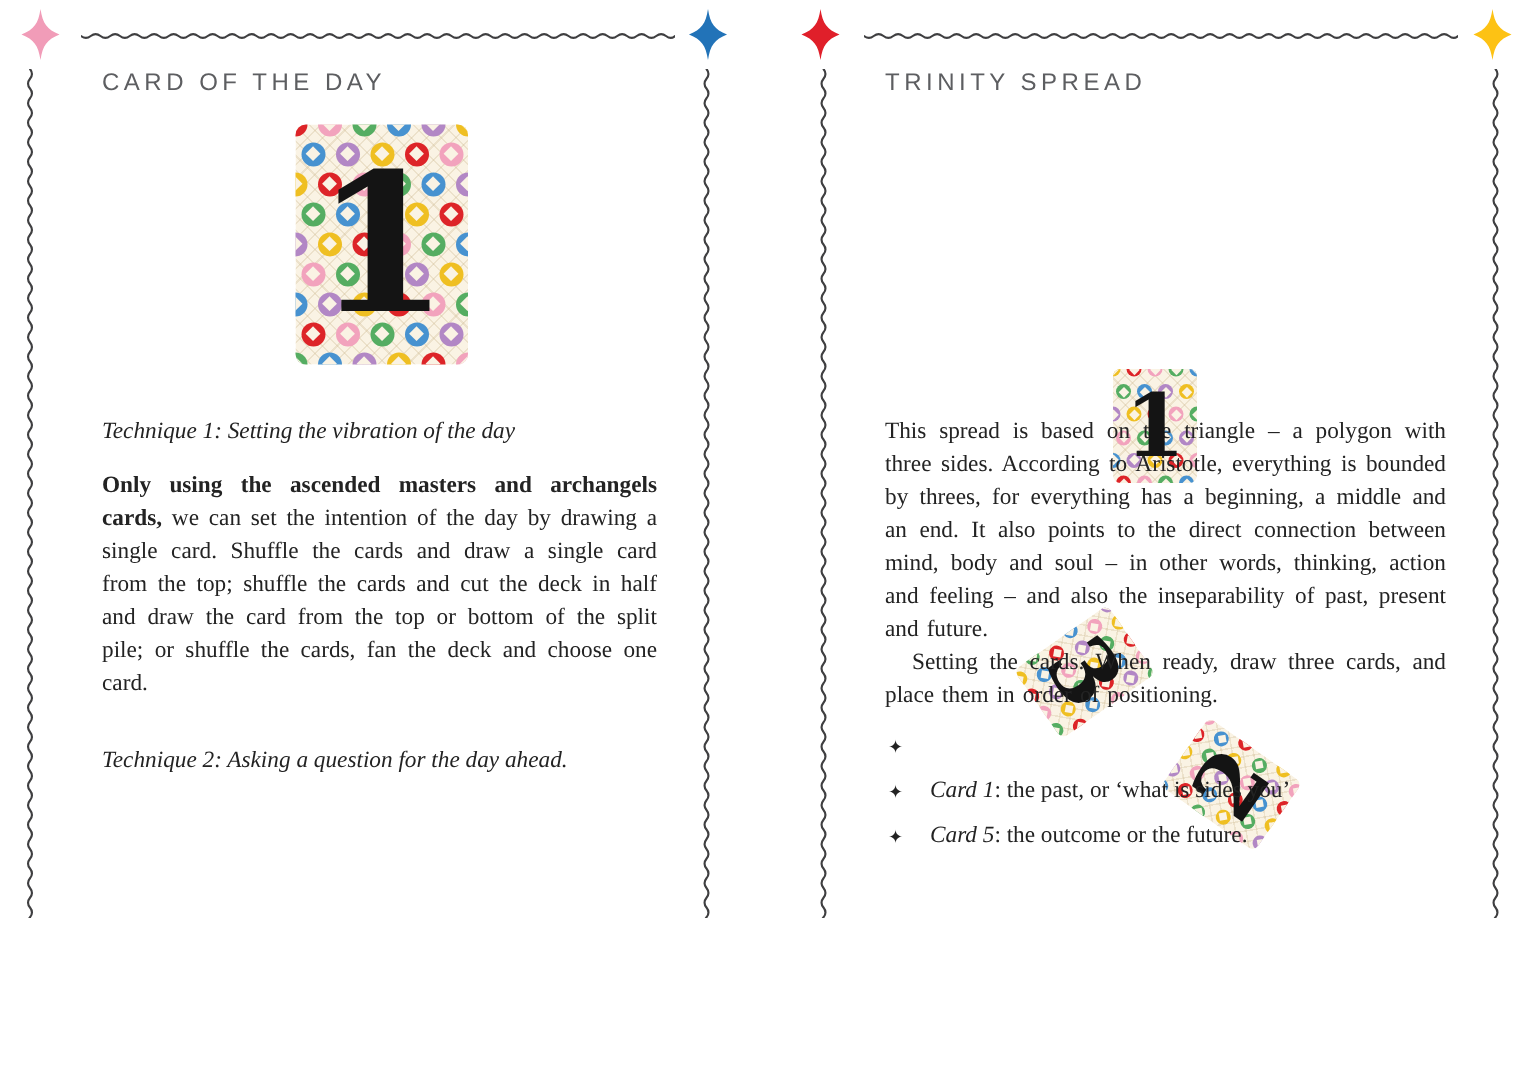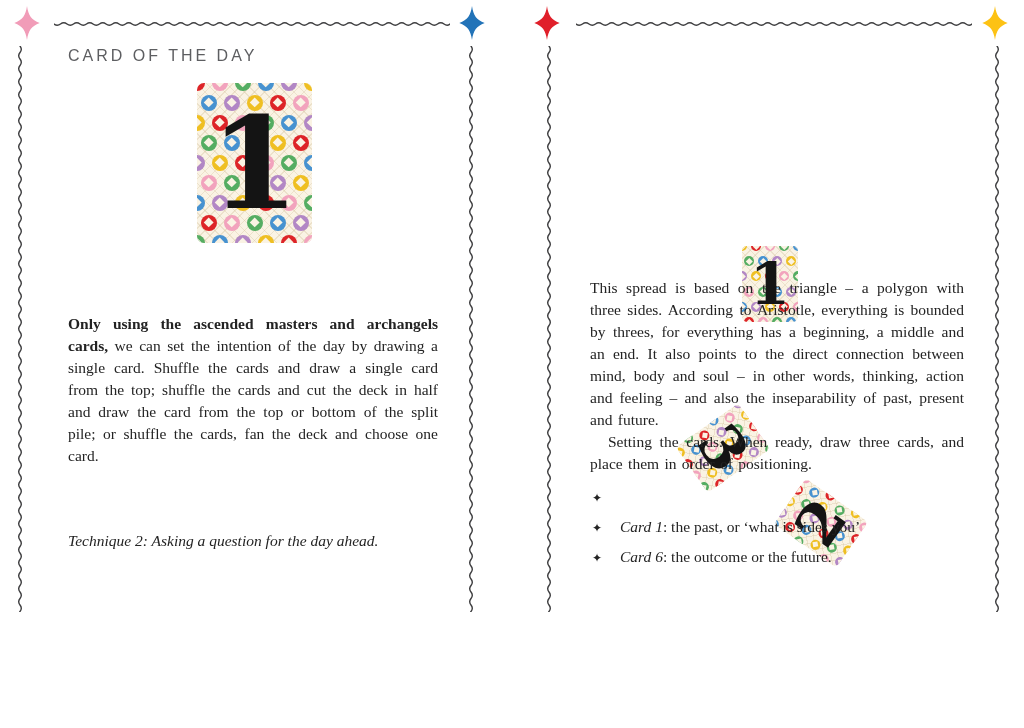--- a/index.html
+++ b/index.html
@@ -119,24 +119,25 @@
         <i class="pdot" style="height: 16px; width: 16px; left: 72.5px; top: 132px; color: rgb(71, 146, 208);"></i>
         <i class="pdot" style="height: 16px; width: 16px; left: 95.5px; top: 132px; color: rgb(178, 135, 197);"></i>
         <i class="pdot" style="height: 16px; width: 16px; left: -8px; top: 152px; color: rgb(85, 173, 98);"></i>
         <i class="pdot" style="height: 16px; width: 16px; left: 15px; top: 152px; color: rgb(71, 146, 208);"></i>
         <i class="pdot" style="height: 16px; width: 16px; left: 38px; top: 152px; color: rgb(178, 135, 197);"></i>
         <i class="pdot" style="height: 16px; width: 16px; left: 61px; top: 152px; color: rgb(239, 191, 34);"></i>
         <i class="pdot" style="height: 16px; width: 16px; left: 84px; top: 152px; color: rgb(221, 36, 40);"></i>
         <i class="pdot" style="height: 16px; width: 16px; left: 107px; top: 152px; color: rgb(242, 163, 189);"></i>
       </div>
 
+    <p class="tech abs" style="left:68px;top:277px;width:370px;">Technique 1: Setting the vibration of the day</p>
 
     <p class="para abs" style="left:68px;top:313px;width:370px;"><b>Only using the ascended masters and archangels cards,</b> <span>we can set the intention of the day by drawing a single card. Shuffle the cards and draw a single card from the top; shuffle the cards and cut the deck in half and draw the card from the top or bottom of the split pile; or shuffle the cards, fan the deck and choose one card.</span></p>
 
-    <p class="tech abs" style="left:68px;top:496px;width:370px;margin-top:34px;">Technique 2: Asking a question for the day ahead.</p>
+    <p class="tech abs" style="left:68px;top:496px;width:370px;">Technique 2: Asking a question for the day ahead.</p>
 
 
     <svg class="sparkle abs" style="left: 13px; top: 672px; color: rgb(224, 31, 42);" width="28" height="34" viewBox="0 0 24 30">
       <path d="M12 0 C13.3 8.6 15.8 12 23.2 15 C15.8 18 13.3 21.4 12 30 C10.7 21.4 8.2 18 0.8 15 C8.2 12 10.7 8.6 12 0 Z"></path>
     </svg>
     <svg class="wave abs" style="left: 54px; top: 684px; color: rgb(63, 63, 65);" width="168" height="12">
         <path d="M 0 6 Q 3.25 8.6 6.5 6 Q 9.75 3.4 13 6 Q 16.25 8.6 19.5 6 Q 22.75 3.4 26 6 Q 29.25 8.6 32.5 6 Q 35.75 3.4 39 6 Q 42.25 8.6 45.5 6 Q 48.75 3.4 52 6 Q 55.25 8.6 58.5 6 Q 61.75 3.4 65 6 Q 68.25 8.6 71.5 6 Q 74.75 3.4 78 6 Q 81.25 8.6 84.5 6 Q 87.75 3.4 91 6 Q 94.25 8.6 97.5 6 Q 100.75 3.4 104 6 Q 107.25 8.6 110.5 6 Q 113.75 3.4 117 6 Q 120.25 8.6 123.5 6 Q 126.75 3.4 130 6 Q 133.25 8.6 136.5 6 Q 139.75 3.4 143 6 Q 146.25 8.6 149.5 6 Q 152.75 3.4 156 6 Q 159.25 8.6 162.5 6 Q 165.75 3.4 168 6"></path>
       </svg>
     <div class="page-num abs" style="left:228px;top:681px;width:44px;">10</div>
     <svg class="wave abs" style="left: 280px; top: 684px; color: rgb(63, 63, 65);" width="172" height="12">
@@ -159,20 +160,21 @@
       <path d="M12 0 C13.3 8.6 15.8 12 23.2 15 C15.8 18 13.3 21.4 12 30 C10.7 21.4 8.2 18 0.8 15 C8.2 12 10.7 8.6 12 0 Z"></path>
     </svg>
 
     <svg class="wave abs" style="left: 544px; top: 46px; color: rgb(63, 63, 65);" width="10" height="622">
         <path d="M 5 0 Q 7.6 3.25 5 6.5 Q 2.4 9.75 5 13 Q 7.6 16.25 5 19.5 Q 2.4 22.75 5 26 Q 7.6 29.25 5 32.5 Q 2.4 35.75 5 39 Q 7.6 42.25 5 45.5 Q 2.4 48.75 5 52 Q 7.6 55.25 5 58.5 Q 2.4 61.75 5 65 Q 7.6 68.25 5 71.5 Q 2.4 74.75 5 78 Q 7.6 81.25 5 84.5 Q 2.4 87.75 5 91 Q 7.6 94.25 5 97.5 Q 2.4 100.75 5 104 Q 7.6 107.25 5 110.5 Q 2.4 113.75 5 117 Q 7.6 120.25 5 123.5 Q 2.4 126.75 5 130 Q 7.6 133.25 5 136.5 Q 2.4 139.75 5 143 Q 7.6 146.25 5 149.5 Q 2.4 152.75 5 156 Q 7.6 159.25 5 162.5 Q 2.4 165.75 5 169 Q 7.6 172.25 5 175.5 Q 2.4 178.75 5 182 Q 7.6 185.25 5 188.5 Q 2.4 191.75 5 195 Q 7.6 198.25 5 201.5 Q 2.4 204.75 5 208 Q 7.6 211.25 5 214.5 Q 2.4 217.75 5 221 Q 7.6 224.25 5 227.5 Q 2.4 230.75 5 234 Q 7.6 237.25 5 240.5 Q 2.4 243.75 5 247 Q 7.6 250.25 5 253.5 Q 2.4 256.75 5 260 Q 7.6 263.25 5 266.5 Q 2.4 269.75 5 273 Q 7.6 276.25 5 279.5 Q 2.4 282.75 5 286 Q 7.6 289.25 5 292.5 Q 2.4 295.75 5 299 Q 7.6 302.25 5 305.5 Q 2.4 308.75 5 312 Q 7.6 315.25 5 318.5 Q 2.4 321.75 5 325 Q 7.6 328.25 5 331.5 Q 2.4 334.75 5 338 Q 7.6 341.25 5 344.5 Q 2.4 347.75 5 351 Q 7.6 354.25 5 357.5 Q 2.4 360.75 5 364 Q 7.6 367.25 5 370.5 Q 2.4 373.75 5 377 Q 7.6 380.25 5 383.5 Q 2.4 386.75 5 390 Q 7.6 393.25 5 396.5 Q 2.4 399.75 5 403 Q 7.6 406.25 5 409.5 Q 2.4 412.75 5 416 Q 7.6 419.25 5 422.5 Q 2.4 425.75 5 429 Q 7.6 432.25 5 435.5 Q 2.4 438.75 5 442 Q 7.6 445.25 5 448.5 Q 2.4 451.75 5 455 Q 7.6 458.25 5 461.5 Q 2.4 464.75 5 468 Q 7.6 471.25 5 474.5 Q 2.4 477.75 5 481 Q 7.6 484.25 5 487.5 Q 2.4 490.75 5 494 Q 7.6 497.25 5 500.5 Q 2.4 503.75 5 507 Q 7.6 510.25 5 513.5 Q 2.4 516.75 5 520 Q 7.6 523.25 5 526.5 Q 2.4 529.75 5 533 Q 7.6 536.25 5 539.5 Q 2.4 542.75 5 546 Q 7.6 549.25 5 552.5 Q 2.4 555.75 5 559 Q 7.6 562.25 5 565.5 Q 2.4 568.75 5 572 Q 7.6 575.25 5 578.5 Q 2.4 581.75 5 585 Q 7.6 588.25 5 591.5 Q 2.4 594.75 5 598 Q 7.6 601.25 5 604.5 Q 2.4 607.75 5 611 Q 7.6 614.25 5 617.5 Q 2.4 620.75 5 622"></path>
       </svg>
     <svg class="wave abs" style="left: 992px; top: 46px; color: rgb(63, 63, 65);" width="10" height="622">
         <path d="M 5 0 Q 7.6 3.25 5 6.5 Q 2.4 9.75 5 13 Q 7.6 16.25 5 19.5 Q 2.4 22.75 5 26 Q 7.6 29.25 5 32.5 Q 2.4 35.75 5 39 Q 7.6 42.25 5 45.5 Q 2.4 48.75 5 52 Q 7.6 55.25 5 58.5 Q 2.4 61.75 5 65 Q 7.6 68.25 5 71.5 Q 2.4 74.75 5 78 Q 7.6 81.25 5 84.5 Q 2.4 87.75 5 91 Q 7.6 94.25 5 97.5 Q 2.4 100.75 5 104 Q 7.6 107.25 5 110.5 Q 2.4 113.75 5 117 Q 7.6 120.25 5 123.5 Q 2.4 126.75 5 130 Q 7.6 133.25 5 136.5 Q 2.4 139.75 5 143 Q 7.6 146.25 5 149.5 Q 2.4 152.75 5 156 Q 7.6 159.25 5 162.5 Q 2.4 165.75 5 169 Q 7.6 172.25 5 175.5 Q 2.4 178.75 5 182 Q 7.6 185.25 5 188.5 Q 2.4 191.75 5 195 Q 7.6 198.25 5 201.5 Q 2.4 204.75 5 208 Q 7.6 211.25 5 214.5 Q 2.4 217.75 5 221 Q 7.6 224.25 5 227.5 Q 2.4 230.75 5 234 Q 7.6 237.25 5 240.5 Q 2.4 243.75 5 247 Q 7.6 250.25 5 253.5 Q 2.4 256.75 5 260 Q 7.6 263.25 5 266.5 Q 2.4 269.75 5 273 Q 7.6 276.25 5 279.5 Q 2.4 282.75 5 286 Q 7.6 289.25 5 292.5 Q 2.4 295.75 5 299 Q 7.6 302.25 5 305.5 Q 2.4 308.75 5 312 Q 7.6 315.25 5 318.5 Q 2.4 321.75 5 325 Q 7.6 328.25 5 331.5 Q 2.4 334.75 5 338 Q 7.6 341.25 5 344.5 Q 2.4 347.75 5 351 Q 7.6 354.25 5 357.5 Q 2.4 360.75 5 364 Q 7.6 367.25 5 370.5 Q 2.4 373.75 5 377 Q 7.6 380.25 5 383.5 Q 2.4 386.75 5 390 Q 7.6 393.25 5 396.5 Q 2.4 399.75 5 403 Q 7.6 406.25 5 409.5 Q 2.4 412.75 5 416 Q 7.6 419.25 5 422.5 Q 2.4 425.75 5 429 Q 7.6 432.25 5 435.5 Q 2.4 438.75 5 442 Q 7.6 445.25 5 448.5 Q 2.4 451.75 5 455 Q 7.6 458.25 5 461.5 Q 2.4 464.75 5 468 Q 7.6 471.25 5 474.5 Q 2.4 477.75 5 481 Q 7.6 484.25 5 487.5 Q 2.4 490.75 5 494 Q 7.6 497.25 5 500.5 Q 2.4 503.75 5 507 Q 7.6 510.25 5 513.5 Q 2.4 516.75 5 520 Q 7.6 523.25 5 526.5 Q 2.4 529.75 5 533 Q 7.6 536.25 5 539.5 Q 2.4 542.75 5 546 Q 7.6 549.25 5 552.5 Q 2.4 555.75 5 559 Q 7.6 562.25 5 565.5 Q 2.4 568.75 5 572 Q 7.6 575.25 5 578.5 Q 2.4 581.75 5 585 Q 7.6 588.25 5 591.5 Q 2.4 594.75 5 598 Q 7.6 601.25 5 604.5 Q 2.4 607.75 5 611 Q 7.6 614.25 5 617.5 Q 2.4 620.75 5 622"></path>
       </svg>
 
+    <h2 class="page-title abs" style="left:590px;top:47px;">TRINITY SPREAD</h2>
 
     <div class="card card-small abs" style="left: 742px; top: 86px; --cardbg: #faf3e4;">
       <div class="card-num">1</div>
     <i class="pdot" style="height: 10px; width: 10px; left: -5px; top: -5px; color: rgb(239, 191, 34);"></i>
         <i class="pdot" style="height: 10px; width: 10px; left: 9px; top: -5px; color: rgb(221, 36, 40);"></i>
         <i class="pdot" style="height: 10px; width: 10px; left: 23px; top: -5px; color: rgb(242, 163, 189);"></i>
         <i class="pdot" style="height: 10px; width: 10px; left: 37px; top: -5px; color: rgb(85, 173, 98);"></i>
         <i class="pdot" style="height: 10px; width: 10px; left: 51px; top: -5px; color: rgb(71, 146, 208);"></i>
         <i class="pdot" style="height: 10px; width: 10px; left: 2px; top: 10.2px; color: rgb(85, 173, 98);"></i>
         <i class="pdot" style="height: 10px; width: 10px; left: 16px; top: 10.2px; color: rgb(71, 146, 208);"></i>
@@ -272,21 +274,21 @@
     <div class="abs" style="left:592px;top:486px;width:376px;">
       <div class="bullet-row">
           <span class="bullet-star">✦</span>
         </div>
       <div class="bullet-row">
           <span class="bullet-star">✦</span>
           <span class="bullet-text"><i>Card 1</i><span>: the past, or ‘what is sides you’</span></span>
         </div>
       <div class="bullet-row">
           <span class="bullet-star">✦</span>
-          <span class="bullet-text"><i>Card 6</i><span>: the outcome or the future.</span></span>
+          <span class="bullet-text"><i>Card 5</i><span>: the outcome or the future.</span></span>
         </div>
     </div>
 
     <svg class="sparkle abs" style="left: 533px; top: 672px; color: rgb(245, 144, 173);" width="28" height="34" viewBox="0 0 24 30">
       <path d="M12 0 C13.3 8.6 15.8 12 23.2 15 C15.8 18 13.3 21.4 12 30 C10.7 21.4 8.2 18 0.8 15 C8.2 12 10.7 8.6 12 0 Z"></path>
     </svg>
     <svg class="wave abs" style="left: 576px; top: 684px; color: rgb(63, 63, 65);" width="168" height="12">
         <path d="M 0 6 Q 3.25 8.6 6.5 6 Q 9.75 3.4 13 6 Q 16.25 8.6 19.5 6 Q 22.75 3.4 26 6 Q 29.25 8.6 32.5 6 Q 35.75 3.4 39 6 Q 42.25 8.6 45.5 6 Q 48.75 3.4 52 6 Q 55.25 8.6 58.5 6 Q 61.75 3.4 65 6 Q 68.25 8.6 71.5 6 Q 74.75 3.4 78 6 Q 81.25 8.6 84.5 6 Q 87.75 3.4 91 6 Q 94.25 8.6 97.5 6 Q 100.75 3.4 104 6 Q 107.25 8.6 110.5 6 Q 113.75 3.4 117 6 Q 120.25 8.6 123.5 6 Q 126.75 3.4 130 6 Q 133.25 8.6 136.5 6 Q 139.75 3.4 143 6 Q 146.25 8.6 149.5 6 Q 152.75 3.4 156 6 Q 159.25 8.6 162.5 6 Q 165.75 3.4 168 6"></path>
       </svg>
     <div class="page-num abs" style="left:750px;top:681px;width:44px;">19</div>

